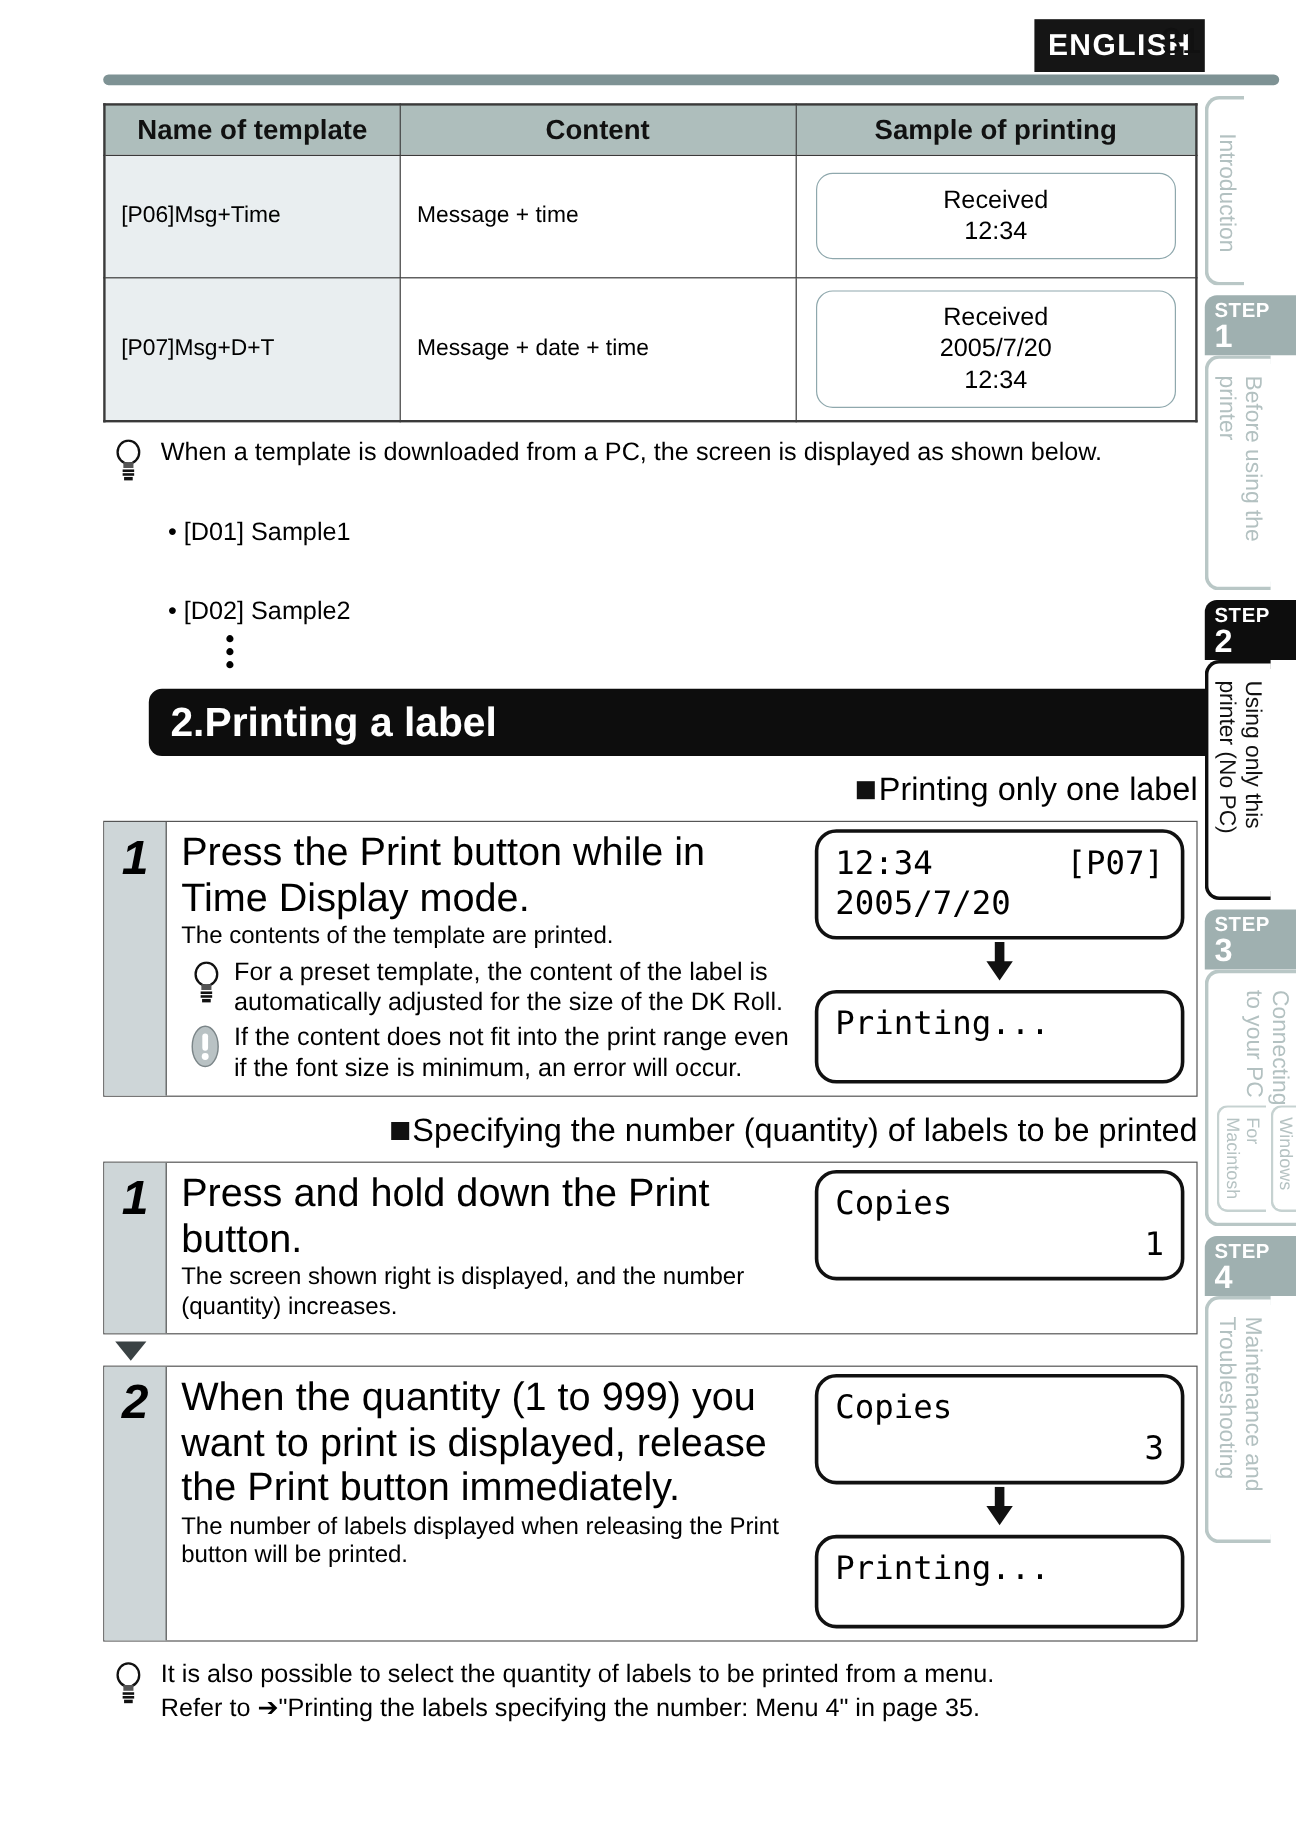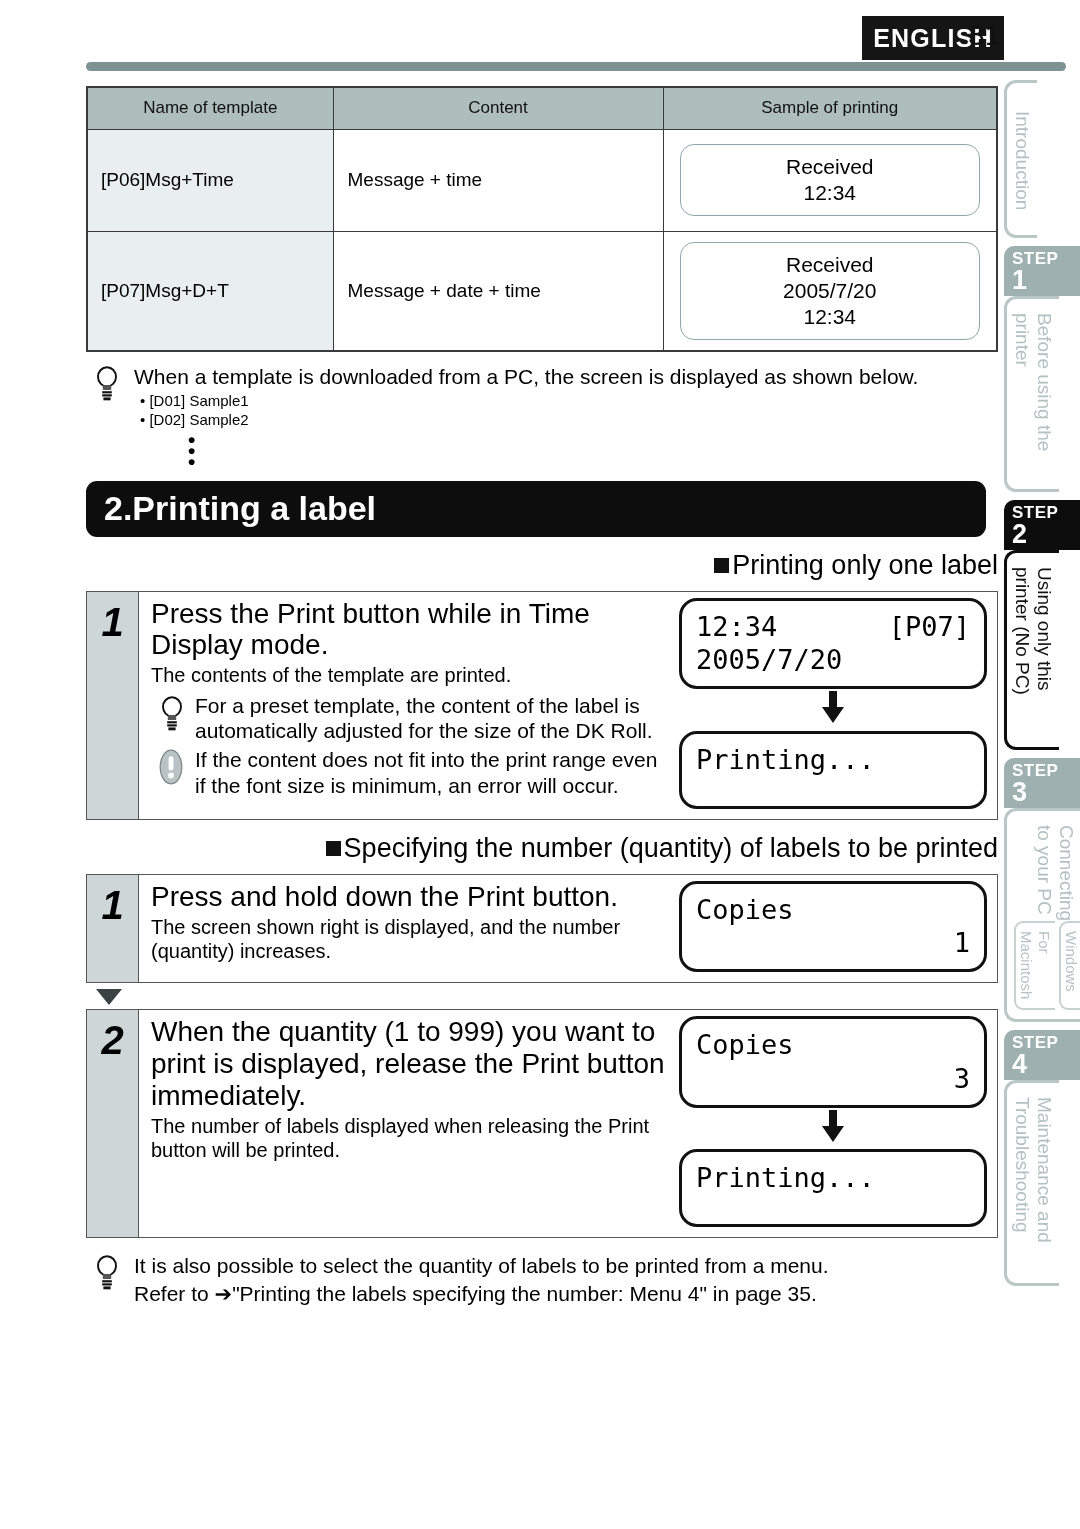--- a/index.html
+++ b/index.html
@@ -37,59 +37,60 @@
   table.tmpl {
     width: 912px; border-collapse: collapse;
     border: 2px solid #3a3a3a;
   }
   table.tmpl th, table.tmpl td {
     border: 1.5px solid #3a3a3a;
     vertical-align: middle;
   }
   table.tmpl thead th {
     background: #aebebc; color: #111;
-    font-size: 17px; font-weight: normal;
+    font-size: 23px; font-weight: bold;
     height: 42px; text-align: center;
   }
   td.col-name {
     background: #e9eef0; width: 246px;
     font-size: 19px; padding-left: 13px; height: 102px;
   }
   td.col-content { background:#fff; width: 330px; font-size: 19px; padding-left: 14px; }
   td.col-sample  { background:#fff; padding: 10px 16px; margin-top: 32px; }
 
   .lcd-sample {
     border: 1.5px solid #8fa8ad; border-radius: 14px;
     background: #fff; text-align: center;
     padding: 9px 6px; font-size: 21px; line-height: 1.25;
     min-height: 64px;
     display:flex; flex-direction:column; justify-content:center;
   }
 
   
   .note { position: relative; padding-left: 48px; margin-top: 11px; }
   .note-line { font-size: 21px; line-height: 1.30; }
-  .note-sub { font-size: 15px; line-height: 1.30; padding-left: 6px;}
+  .note-sub { font-size: 21px; line-height: 1.30; padding-left: 6px; margin-top: 39px;}
   .icon-bulb {
     position: absolute; left: 6px; top: 3px;
     width: 30px; height: 36px;
   }
   .icon-warn { position:absolute; left: 6px; top: 2px; width: 28px; height: 36px; }
   .vdots { margin-left: 54px; margin-top: 4px; line-height: 11px; font-size: 21px; font-weight: bold; }
   .vdots span { display:block; }
 
   
   .sec-banner {
     margin-top: 14px;
     background: #0d0d0d; color: #fff;
     border-radius: 11px;
     height: 56px; display: flex; align-items: center;
     padding-left: 18px;
     font-size: 34px; font-weight: bold;
     width: 900px;
+    margin-left: 38px;
   }
   .subhead {
     margin-top: 13px; font-size: 27px;
     display: flex; align-items: center; justify-content: flex-end;
   }
   .subhead .sq { width: 15px; height: 15px; background:#111; margin-right: 3px; display:inline-block; }
 
   
   .stepbox {
     margin-top: 10px;
@@ -98,21 +99,21 @@
   }
   .step-num {
     width: 52px; background: #ced6d8;
     border-right: 1.5px solid #555;
     font-size: 40px; font-weight: bold; font-style: italic;
     display: flex; justify-content: center; padding-top: 8px;
     flex: 0 0 52px;
   }
   .step-body { flex: 1; padding: 6px 10px 10px 12px; display:flex; }
   .step-text { flex: 1; }
-  .step-title { font-size: 28px; line-height: 1.14; }
+  .step-title { font-size: 33px; line-height: 1.14; }
   .step-desc { font-size: 20px; line-height: 1.22; margin-top: 2px; }
   .step-side { width: 320px; flex: 0 0 320px; padding-left: 12px; }
 
   .lcd {
     border: 3px solid #111; border-radius: 18px;
     background: #fff; padding: 9px 14px;
     font-family: "DejaVu Sans Mono", monospace;
     font-size: 27px; line-height: 1.25; min-height: 78px;
   }
   .lcd .row2 { display: flex; justify-content: space-between; }

